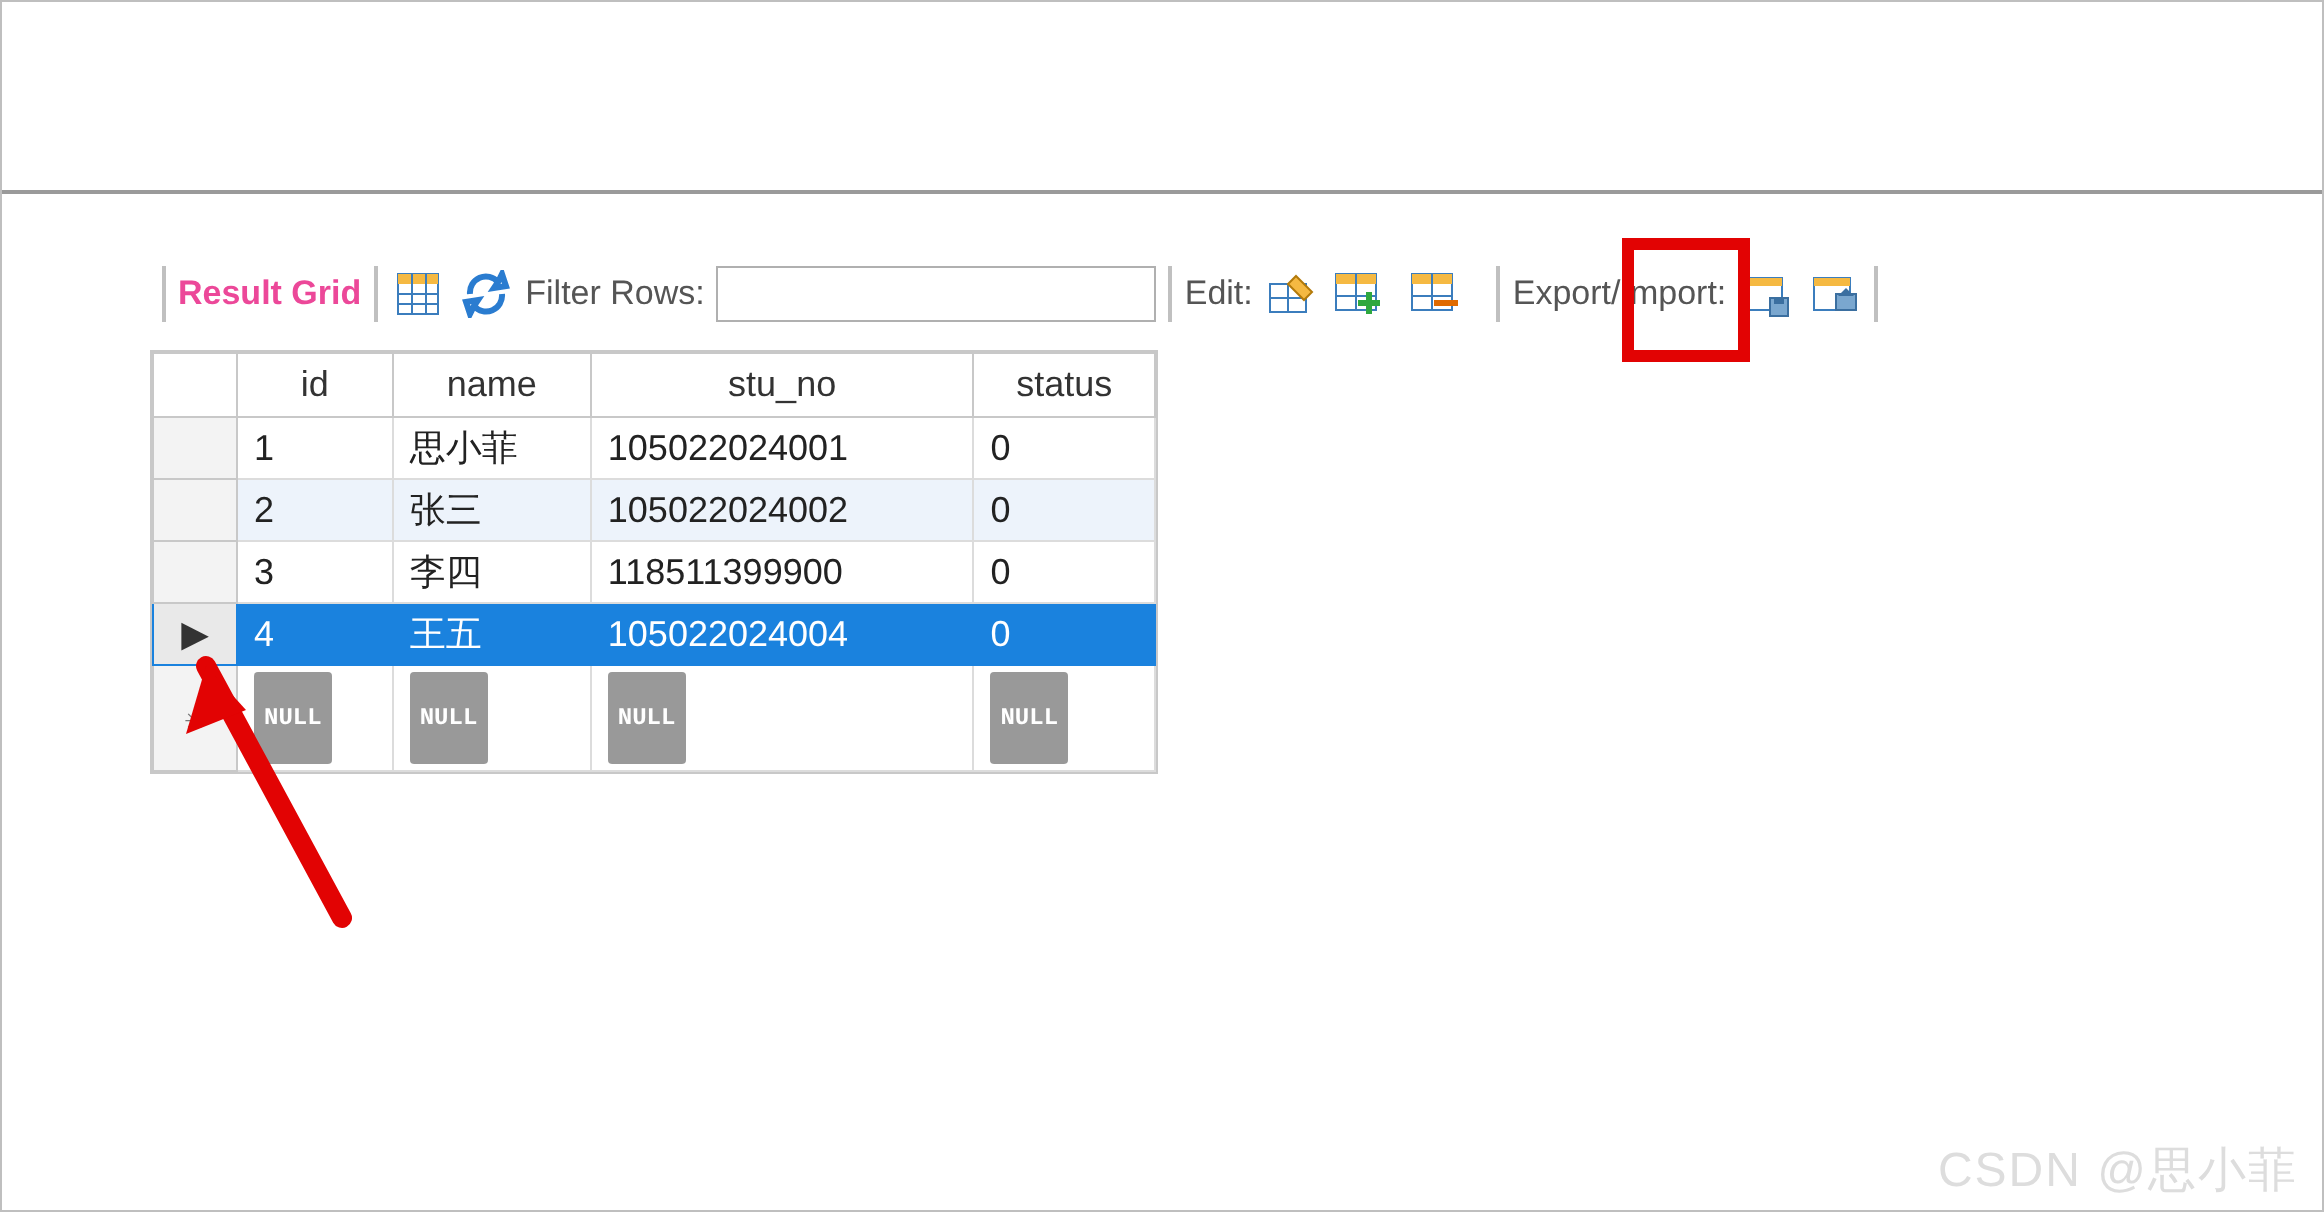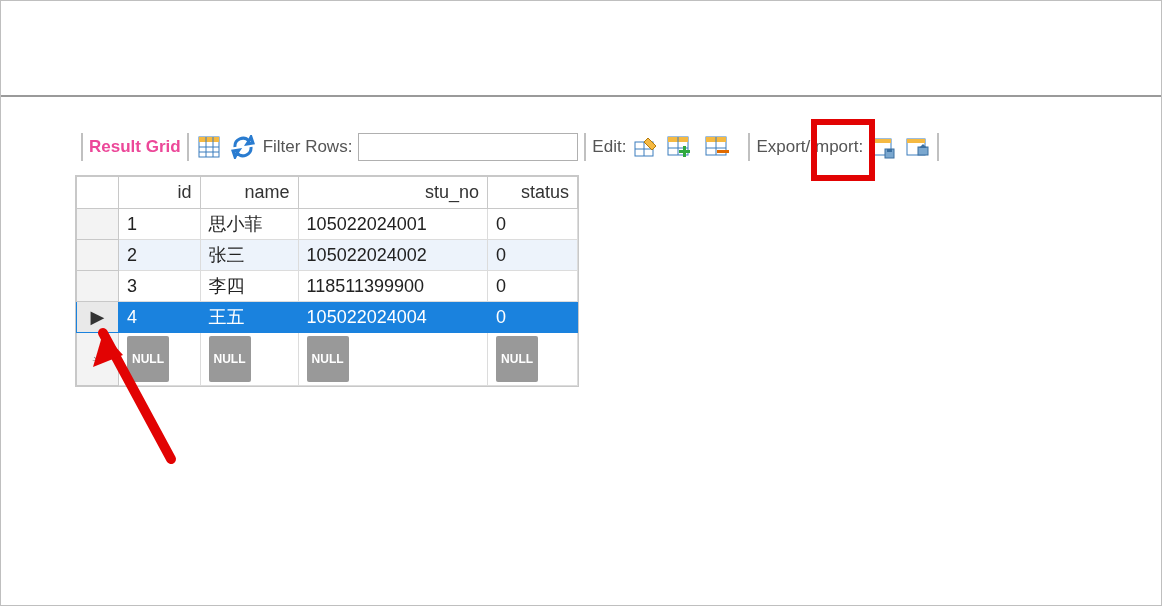--- a/index.html
+++ b/index.html
@@ -71,21 +71,21 @@
   margin-left: 74px;
   border: 1px solid #c8c8c8;
   width: 504px;
   font-size: 18px;
   background: #fff;
 }
 .grid table { border-collapse: collapse; width: 100%; }
 .grid th {
   background: #fff;
   border: 1px solid #c8c8c8;
-  text-align: right;
+  text-align: center;
   padding: 4px 8px;
   font-weight: normal;
   color: #333;
   height: 32px;
 }
 .grid td {
   border: 1px solid #dcdcdc;
   padding: 3px 8px;
   height: 30px;
   color: #222;
@@ -100,21 +100,21 @@
   text-align: center;
   padding: 0;
 }
 .grid .gutter.header { background: #fff; }
 .null-badge {
   display: inline-block;
   background: #999;
   color: #fff;
   font-size: 12px;
   padding: 16px 5px;
-  font-family: Liberation Sans, sans-serif;
+  font-family: Liberation Mono, monospace;
   border-radius: 2px;
   font-weight: bold;
 }
 .row-null td { background: #fff; }
 .tooltip {
   position: absolute;
   border: 1px solid #888;
   background: #fff;
   padding: 6px 14px;
   font-size: 18px;
@@ -283,13 +283,14 @@
 
   <div class="highlight-box" style="top:118px; left:810px;"></div>
 
 
   <svg class="arrow-annotation" width="140" height="160" style="top:318px; left:62px;">
     <defs></defs>
     <path d="M 40 14 L 108 140" stroke="#e20303" stroke-width="10" stroke-linecap="round"></path>
     <polygon points="40,14 30,48 60,36" fill="#e20303"></polygon>
   </svg>
 
+  <div class="watermark">CSDN @思小菲</div>
 </div>
 
 </body></html>

